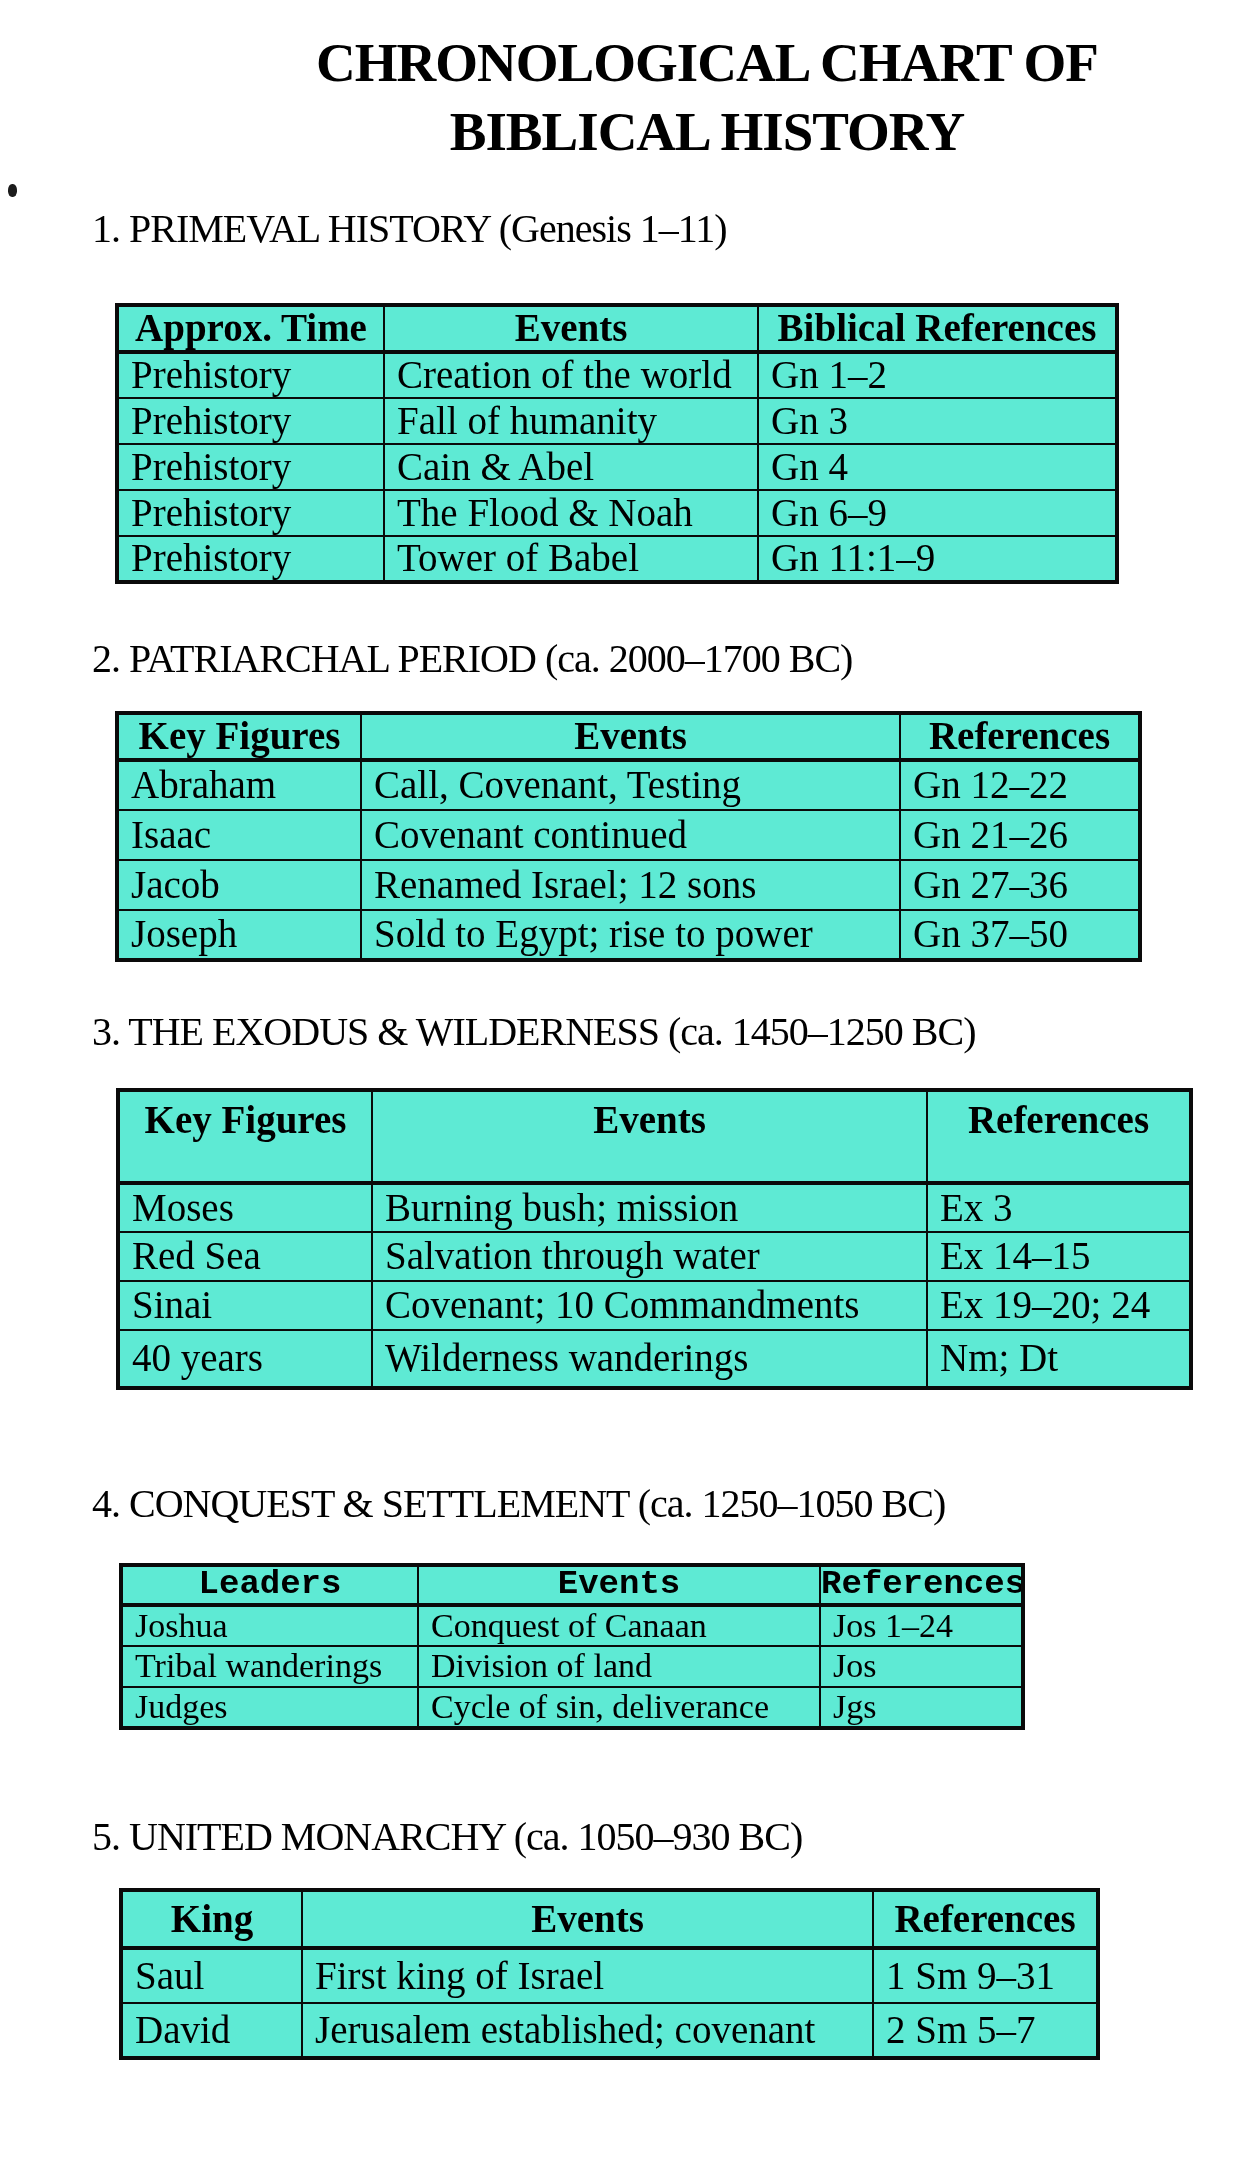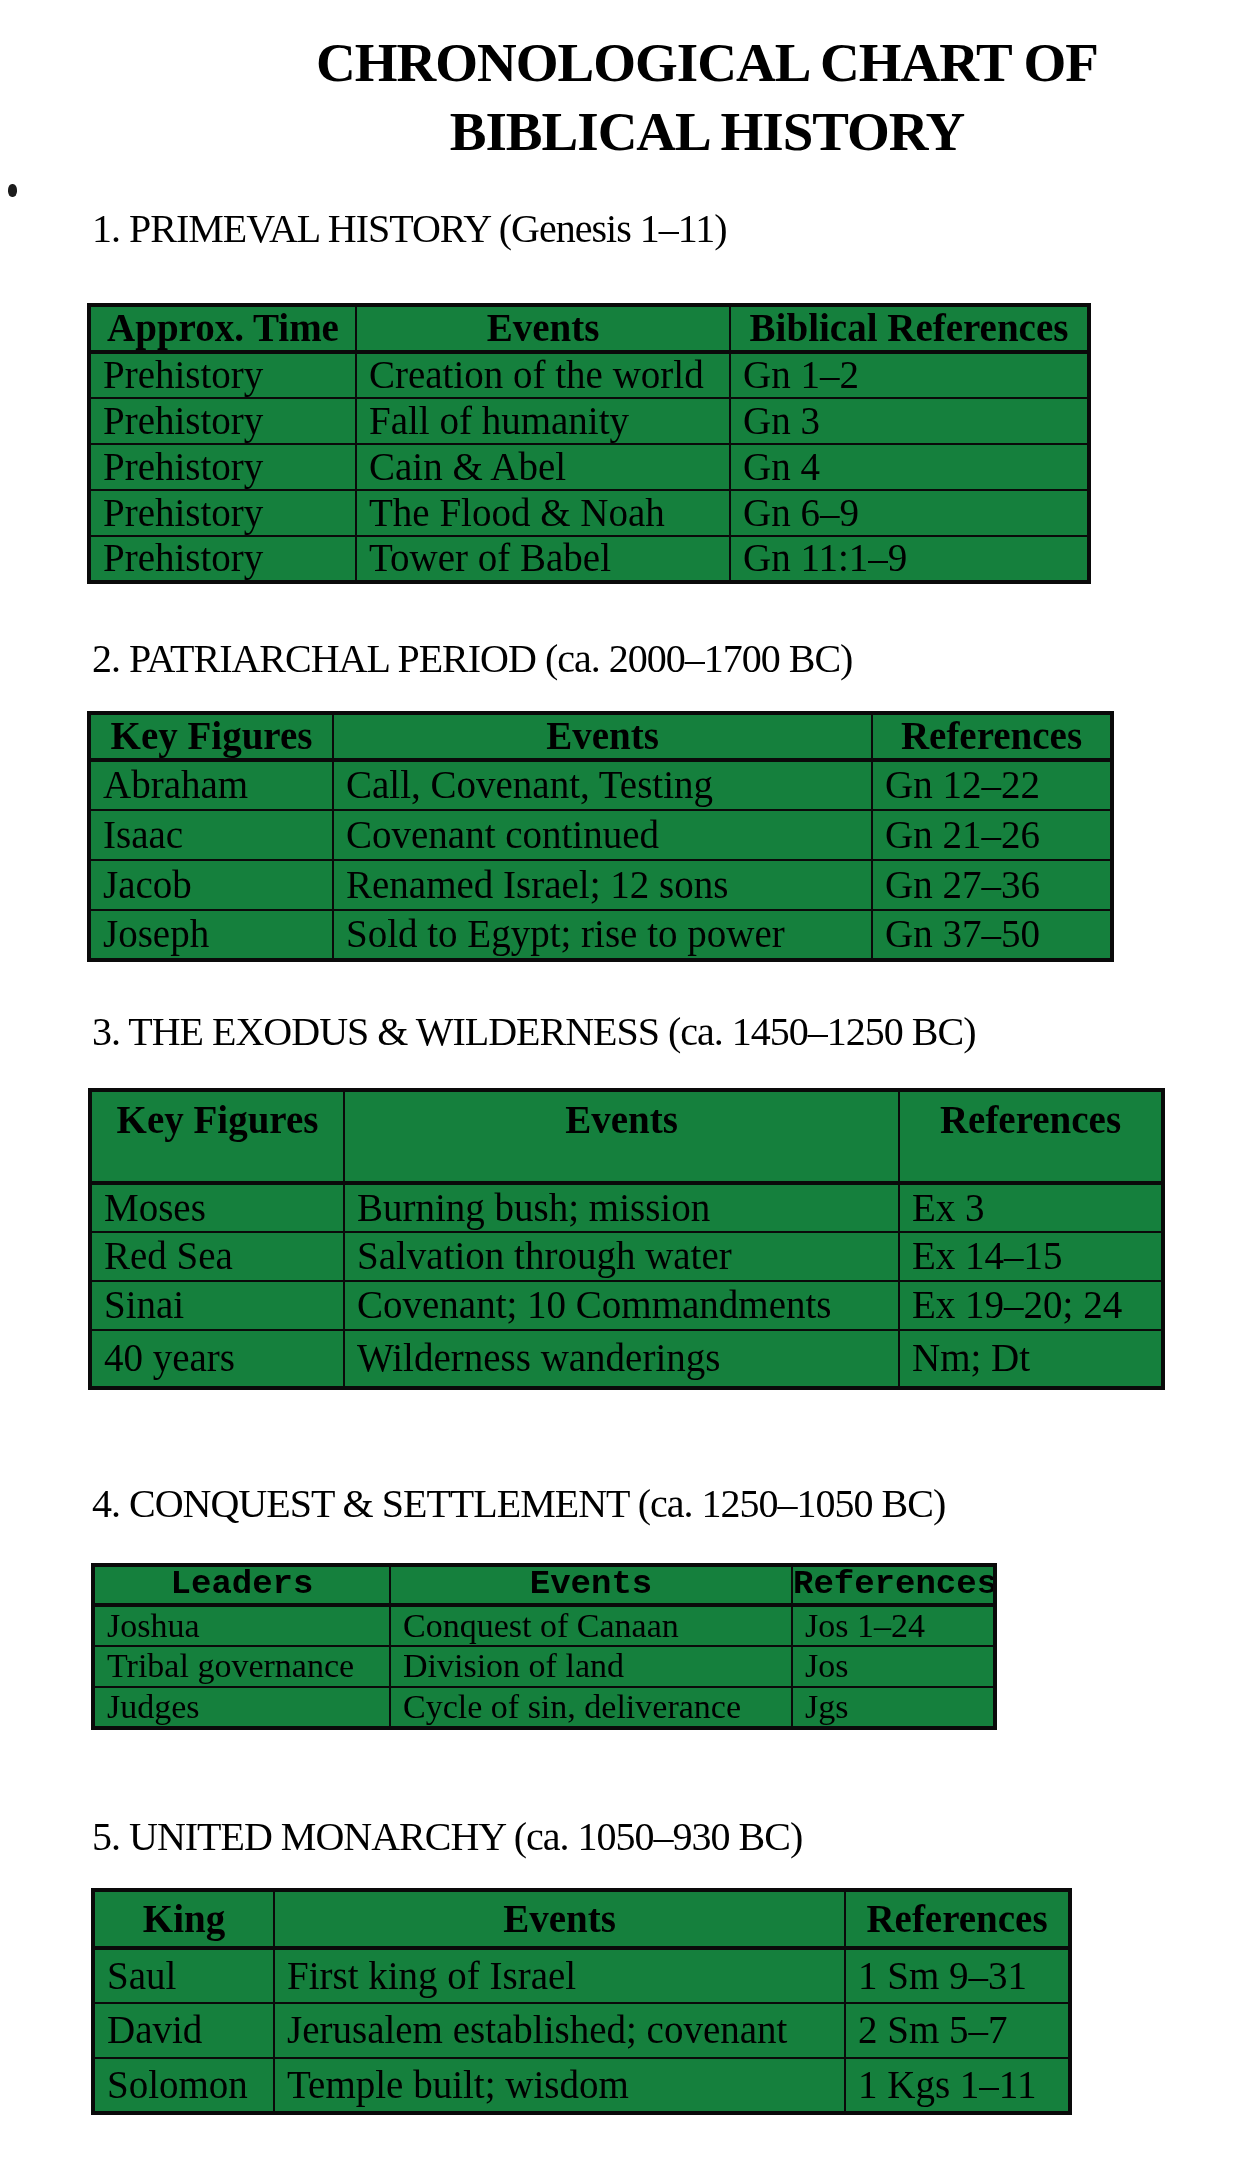--- a/index.html
+++ b/index.html
@@ -35,21 +35,22 @@
   .h1 { top: 205px; }
   .h2 { top: 635px; }
   .h3 { top: 1008px; }
   .h4 { top: 1480px; }
   .h5 { top: 1813px; }
 
   table {
     position: absolute;
     border-collapse: collapse;
     table-layout: fixed;
-    background: #15803d;
+    background: #5eead4;
+    margin-left: 28px;
   }
   th, td {
     border: 2px solid #0a0a0a;
     overflow: hidden;
     white-space: nowrap;
     line-height: 1.05;
   }
   table { border: 4px solid #0a0a0a; }
   thead th { border-bottom: 4px solid #0a0a0a; }
   th {
@@ -243,21 +244,21 @@
         <th>References</th>
       </tr>
     </thead>
     <tbody>
       <tr>
         <td>Joshua</td>
         <td>Conquest of Canaan</td>
         <td>Jos 1–24</td>
       </tr>
       <tr>
-        <td>Tribal governance</td>
+        <td>Tribal wanderings</td>
         <td>Division of land</td>
         <td>Jos</td>
       </tr>
       <tr>
         <td>Judges</td>
         <td>Cycle of sin, deliverance</td>
         <td>Jgs</td>
       </tr>
     </tbody>
   </table>
@@ -276,21 +277,16 @@
       <tr>
         <td>Saul</td>
         <td>First king of Israel</td>
         <td>1 Sm 9–31</td>
       </tr>
       <tr>
         <td>David</td>
         <td>Jerusalem established; covenant</td>
         <td>2 Sm 5–7</td>
       </tr>
-      <tr>
-        <td>Solomon</td>
-        <td>Temple built; wisdom</td>
-        <td>1 Kgs 1–11</td>
-      </tr>
     </tbody>
   </table>
 
 </div>
 
 </body></html>

